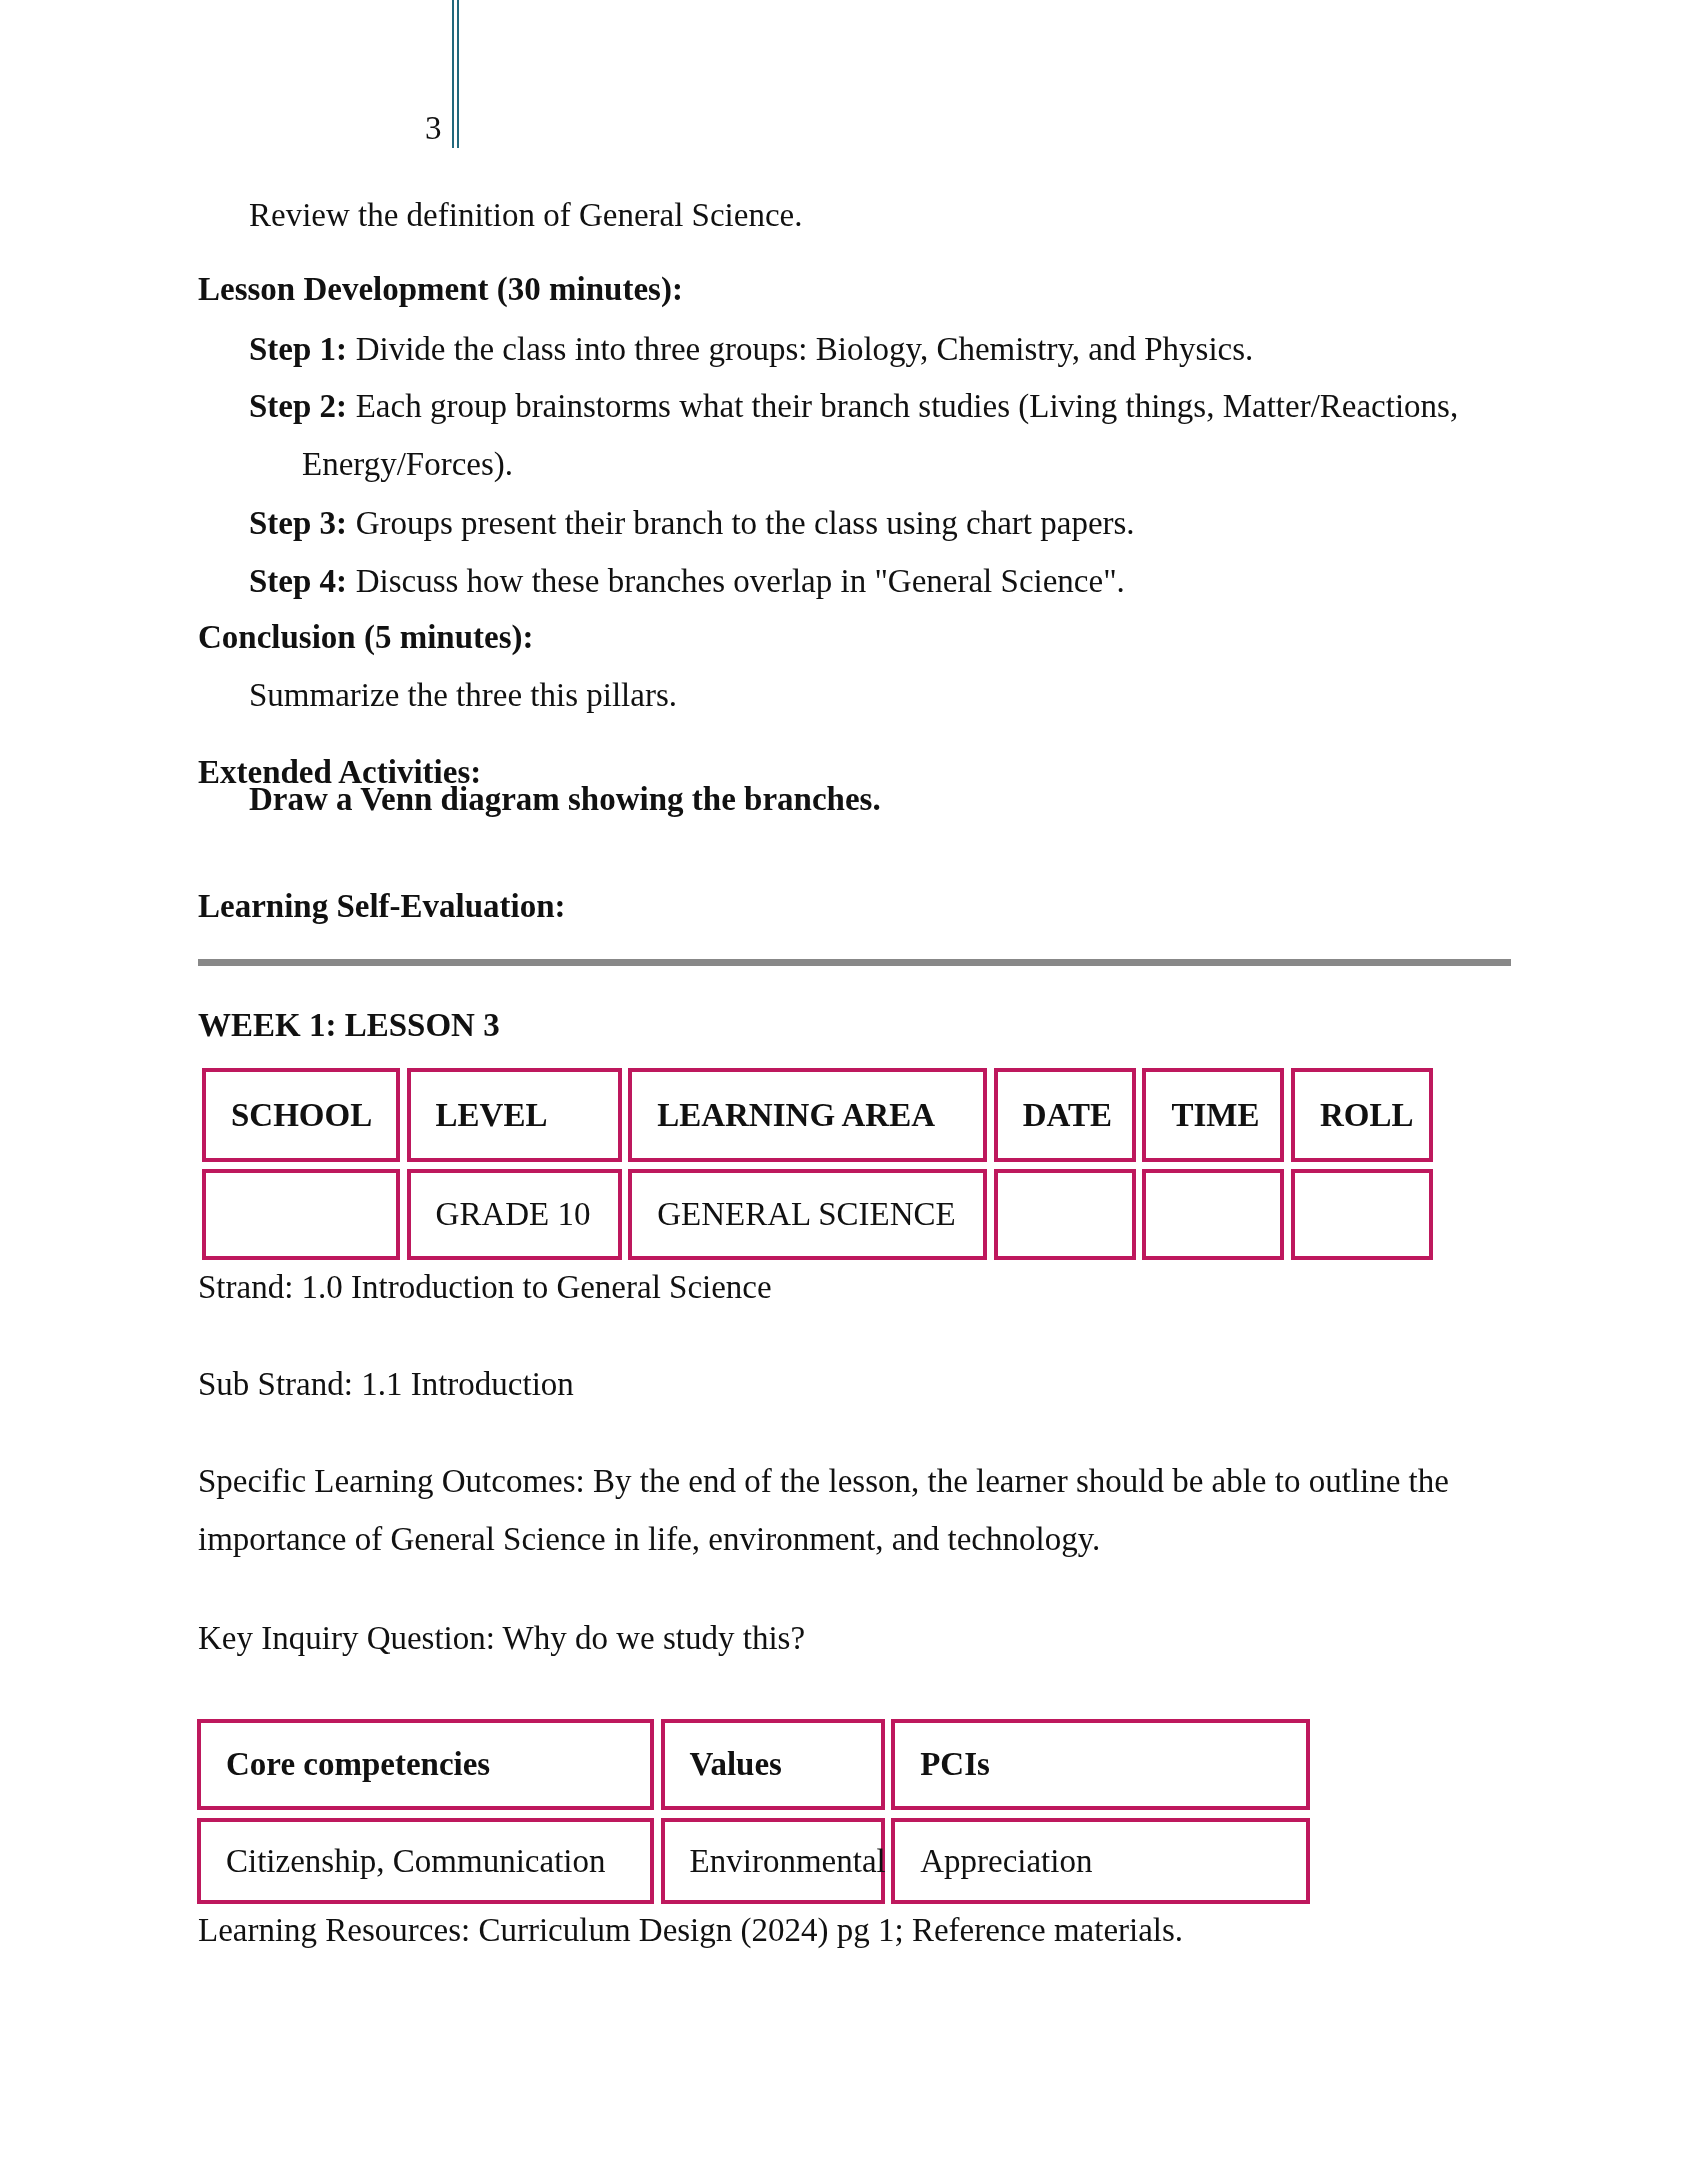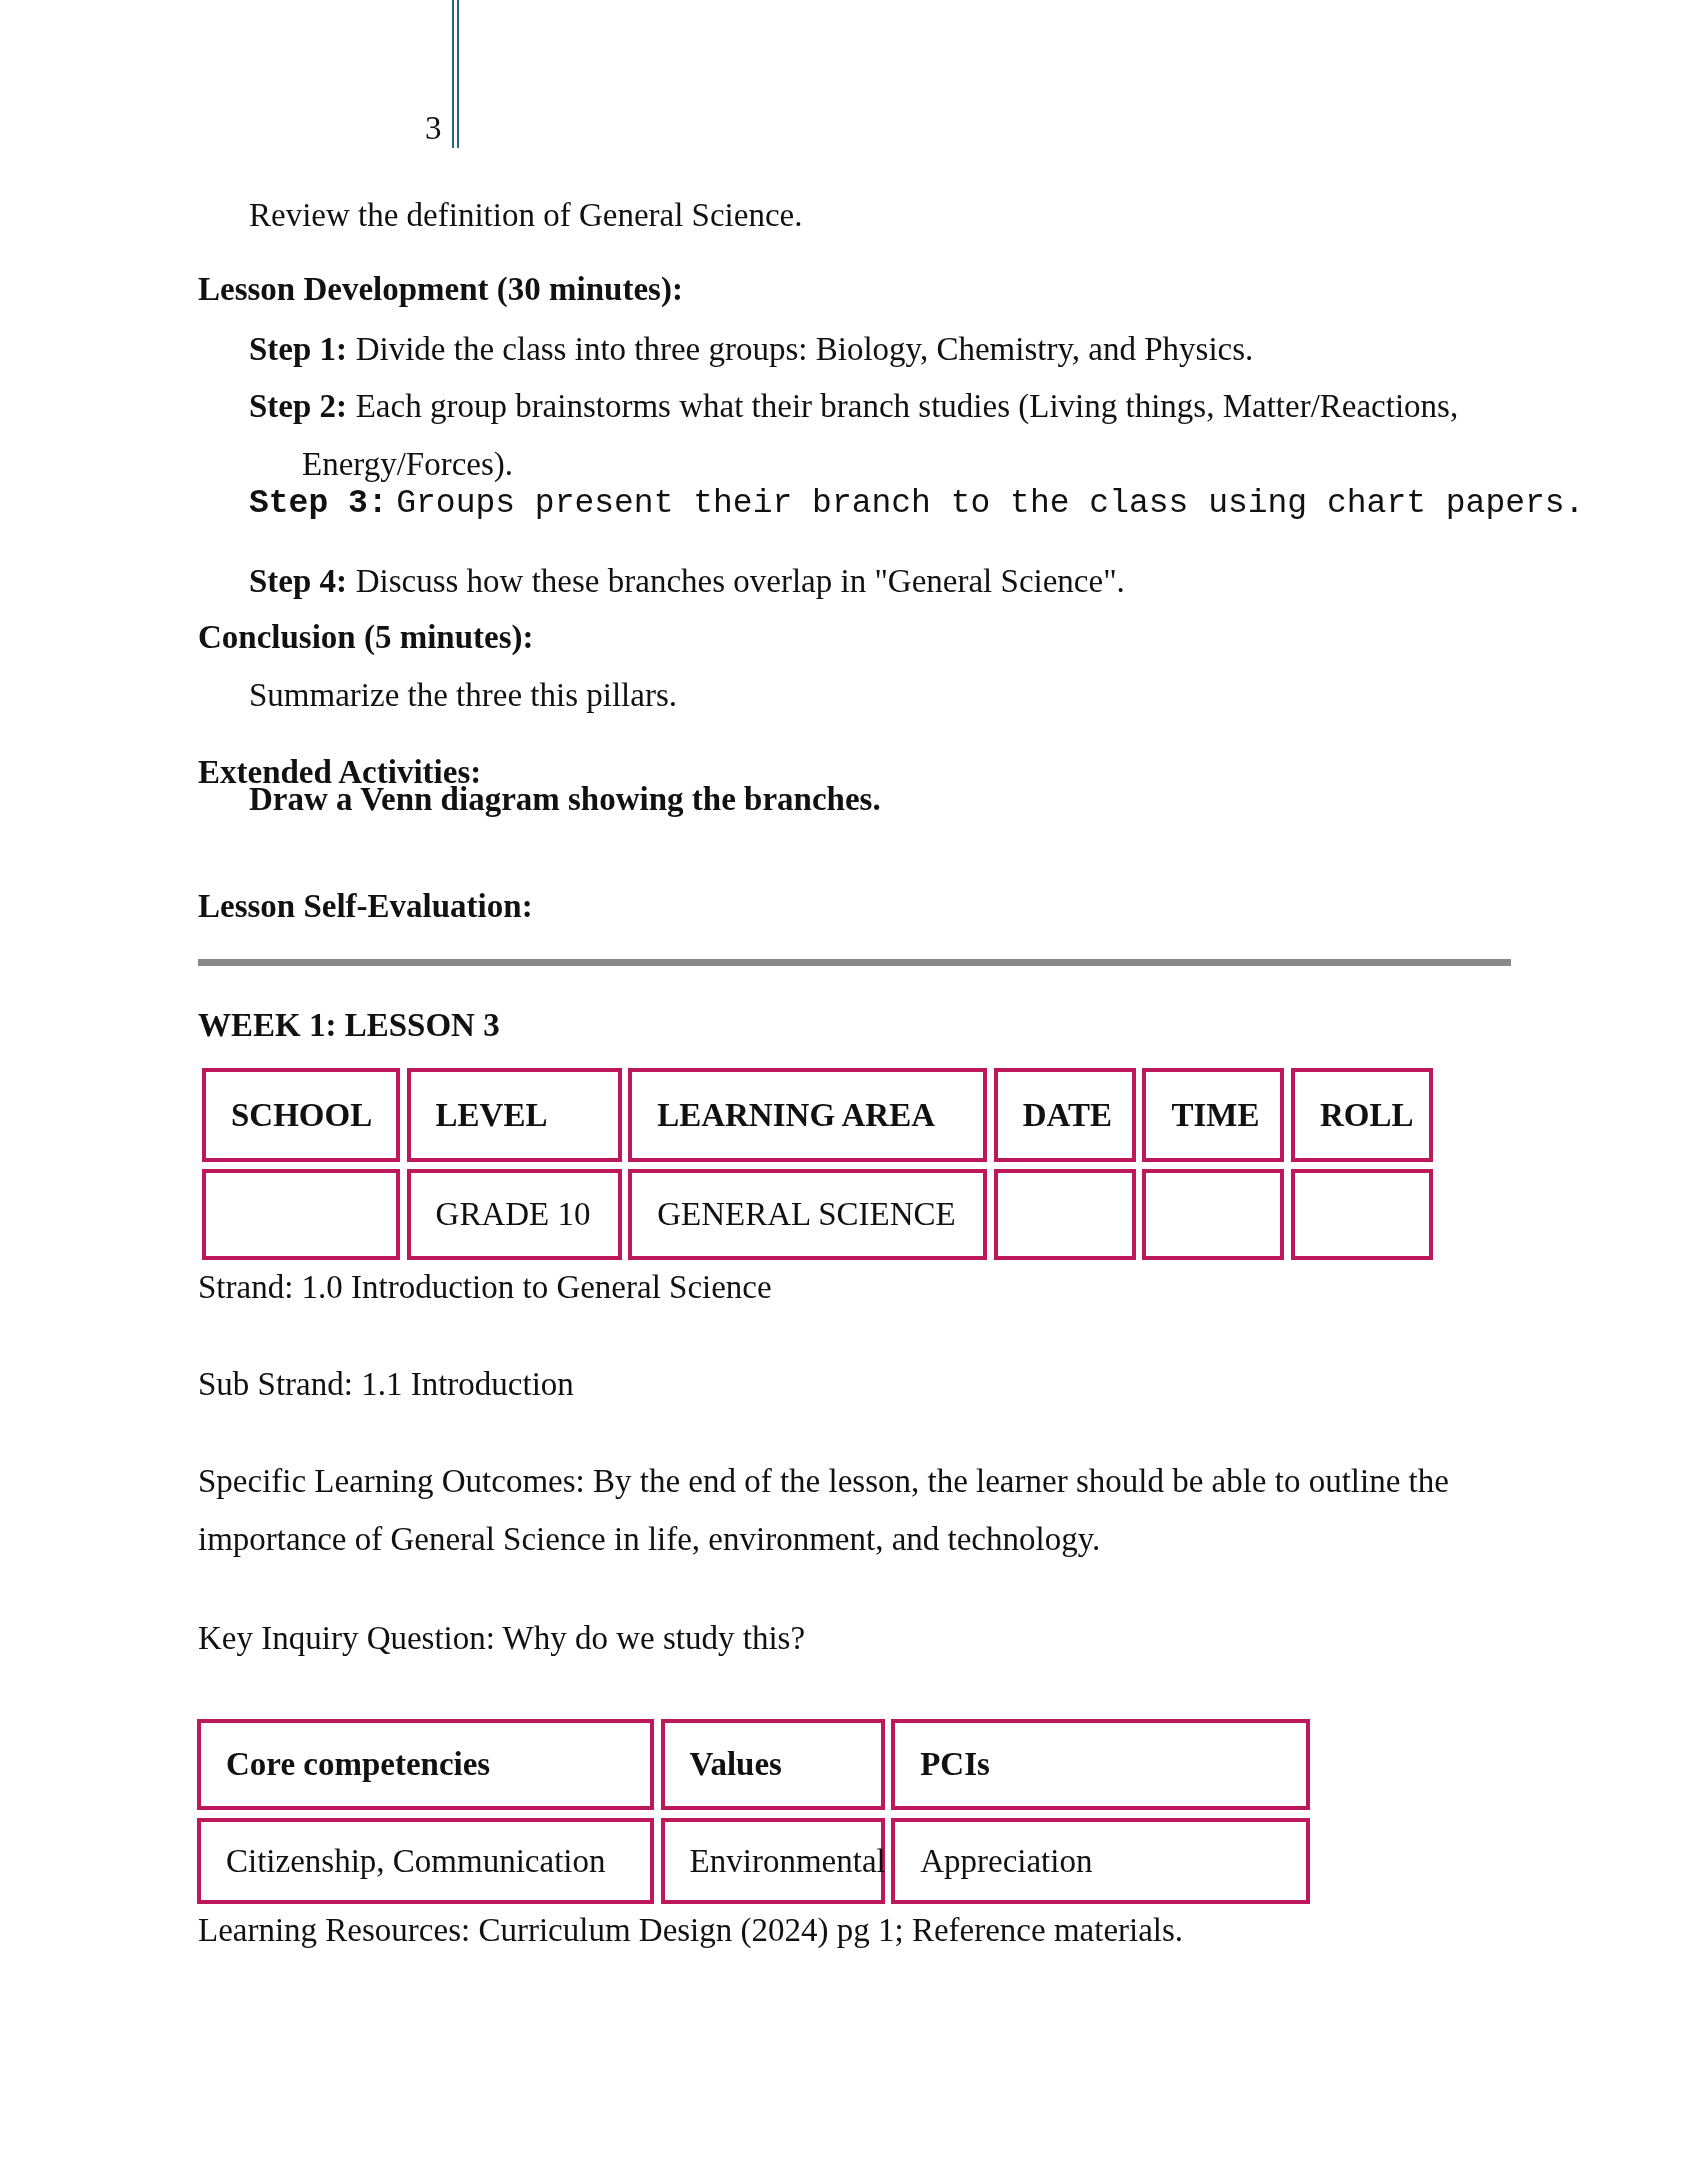--- a/index.html
+++ b/index.html
@@ -61,31 +61,31 @@
   <div class="t" style="left:249px;top:199px;">Review the definition of General Science.</div>
 
   <div class="t b" style="left:198px;top:273px;">Lesson Development (30 minutes):</div>
 
   <div class="t" style="left:249px;top:333px;"><span class="steplabel">Step 1:</span><span>Divide the class into three groups: Biology, Chemistry, and Physics.</span></div>
 
   <div class="t" style="left:249px;top:390px;"><span class="steplabel">Step 2:</span><span>Each group brainstorms what their branch studies (Living things, Matter/Reactions,</span></div>
 
   <div class="t" style="left:302px;top:448px;">Energy/Forces).</div>
 
-  <div class="t" style="left:249px;top:487px;font-family:Liberation Mono, monospace;"><span class="steplabel">Step 3:</span><span>Groups present their branch to the class using chart papers.</span></div>
+  <div class="t" style="left:249px;top:507px;"><span class="steplabel">Step 3:</span><span>Groups present their branch to the class using chart papers.</span></div>
 
   <div class="t" style="left:249px;top:565px;"><span class="steplabel">Step 4:</span><span>Discuss how these branches overlap in "General Science".</span></div>
 
   <div class="t b" style="left:198px;top:621px;">Conclusion (5 minutes):</div>
   <div class="t" style="left:249px;top:679px;">Summarize the three this pillars.</div>
 
   <div class="t b" style="left:198px;top:756px;">Extended Activities:</div>
   <div class="t" style="left:249px;top:783px;font-weight:bold;">Draw a Venn diagram showing the branches.</div>
 
-  <div class="t b" style="left:198px;top:890px;">Lesson Self-Evaluation:</div>
+  <div class="t b" style="left:198px;top:890px;">Learning Self-Evaluation:</div>
 
   <div class="divider"></div>
 
   <div class="t b" style="left:198px;top:1009px;">WEEK 1: LESSON 3</div>
 
   <div class="grid" id="info-table">
     <div class="cell h">SCHOOL</div>
     <div class="cell h">LEVEL</div>
     <div class="cell h">LEARNING AREA</div>
     <div class="cell h">DATE</div>

